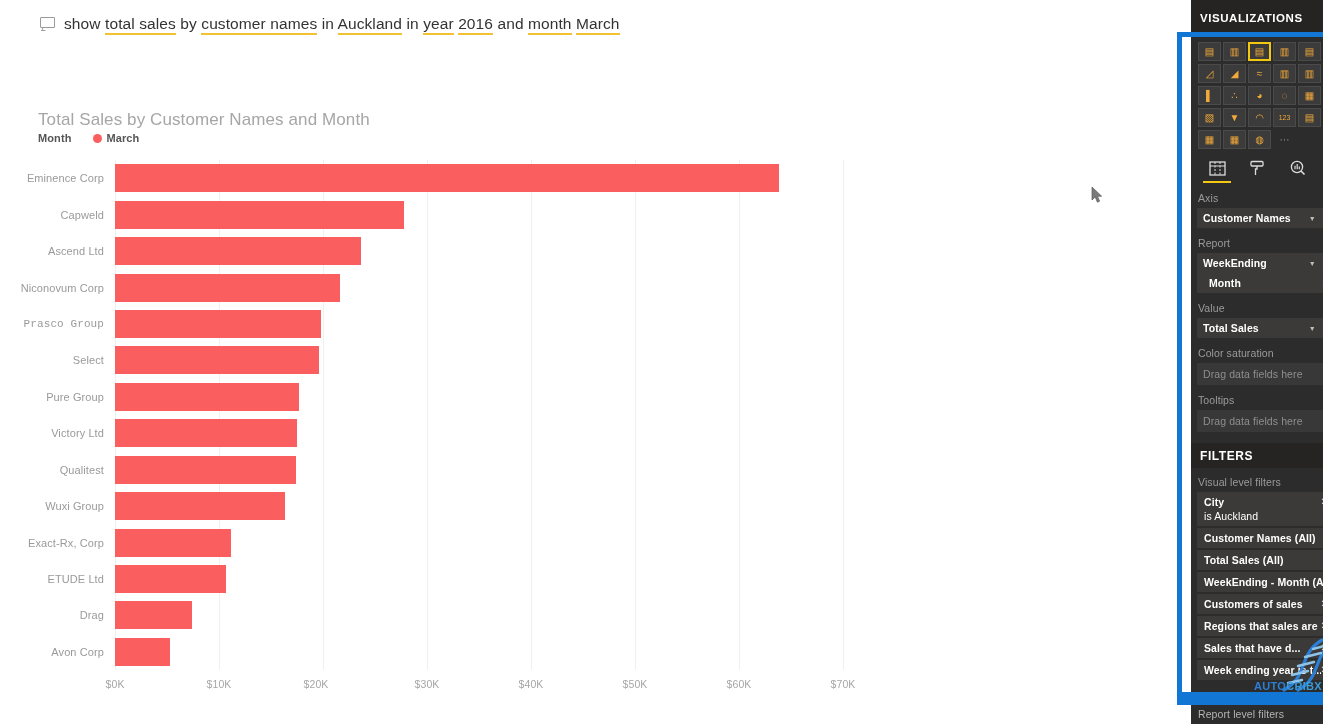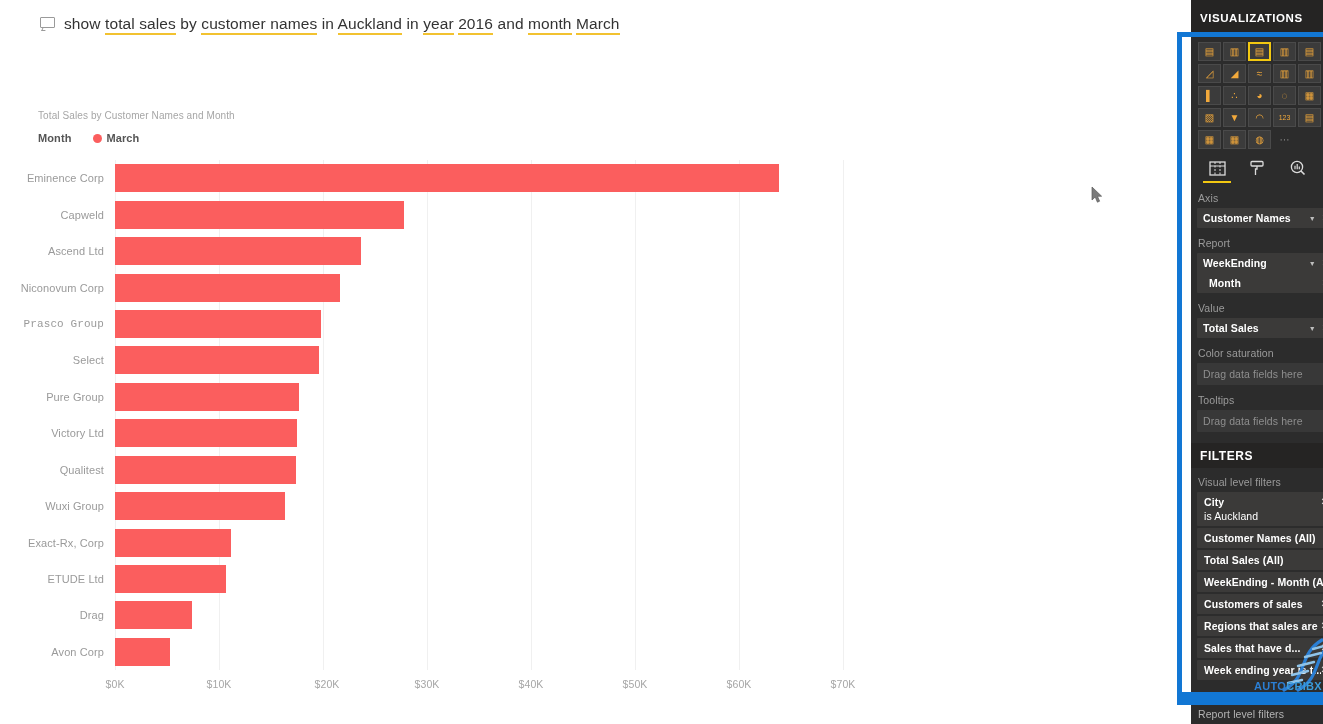--- a/index.html
+++ b/index.html
@@ -33,21 +33,21 @@
     padding-bottom: 1px;
   }
 
   
   #chart-panel {
     position: absolute; left: 0; top: 100px; width: 1150px; height: 610px;
     background: #ffffff;
   }
   #chart-title {
     position: absolute; left: 2px; top: 10px;
-    font-size: 10px; color: #a6a6a6; letter-spacing: .1px;
+    font-size: 17px; color: #a6a6a6; letter-spacing: .1px;
   }
   #legend { position: absolute; left: 2px; top: 32px; display: flex; align-items: center; }
   #legend-title { font-size: 11px; color: #555; font-weight: bold; letter-spacing: .1px; }
   #legend-items { display: flex; align-items: center; margin-left: 22px; }
   .legend-item { display: flex; align-items: center; margin-right: 12px; }
   .legend-dot { width: 9px; height: 9px; border-radius: 50%; margin-right: 4px; }
   .legend-label { font-size: 11px; color: #555; font-weight: bold; letter-spacing: .1px; }
 
   #plot {
     position: absolute; left: 0; top: 60px; width: 1150px; height: 550px;
@@ -294,21 +294,21 @@
           <div class="bar" title="Qualitest" style="left: 0px; top: 309.643px; width: 180.96px; background: rgb(251, 94, 94);"></div>
           <div class="bar" title="Wuxi Group" style="left: 0px; top: 346.071px; width: 169.52px; background: rgb(251, 94, 94);"></div>
           <div class="bar" title="Exact-Rx, Corp" style="left: 0px; top: 382.5px; width: 116.48px; background: rgb(251, 94, 94);"></div>
           <div class="bar" title="ETUDE Ltd" style="left: 0px; top: 418.929px; width: 111.28px; background: rgb(251, 94, 94);"></div>
           <div class="bar" title="Ohio" style="left: 0px; top: 455.357px; width: 76.96px; background: rgb(251, 94, 94);"></div>
           <div class="bar" title="Avon Corp" style="left: 0px; top: 491.786px; width: 55.12px; background: rgb(251, 94, 94);"></div>
         </div>
       <div id="xaxis">
           <div class="xtick" style="left: 0px;">$0K</div>
           <div class="xtick" style="left: 104px;">$10K</div>
-          <div class="xtick" style="left: 212px;">$20K</div>
+          <div class="xtick" style="left: 201px;">$20K</div>
           <div class="xtick" style="left: 312px;">$30K</div>
           <div class="xtick" style="left: 416px;">$40K</div>
           <div class="xtick" style="left: 520px;">$50K</div>
           <div class="xtick" style="left: 624px;">$60K</div>
           <div class="xtick" style="left: 728px;">$70K</div>
         </div>
     </div>
   </div>
 
   <svg id="cursor" viewBox="0 0 12 18">

